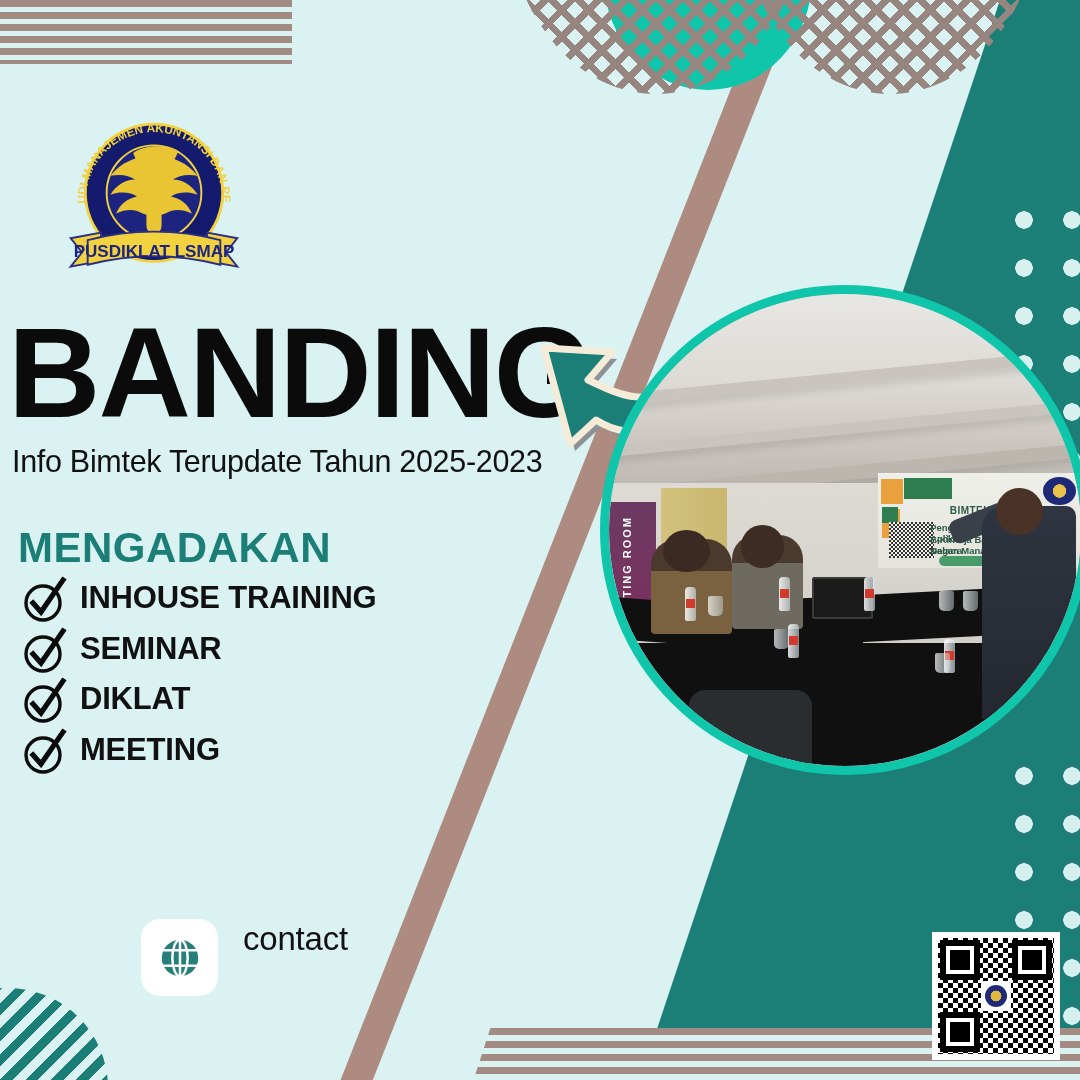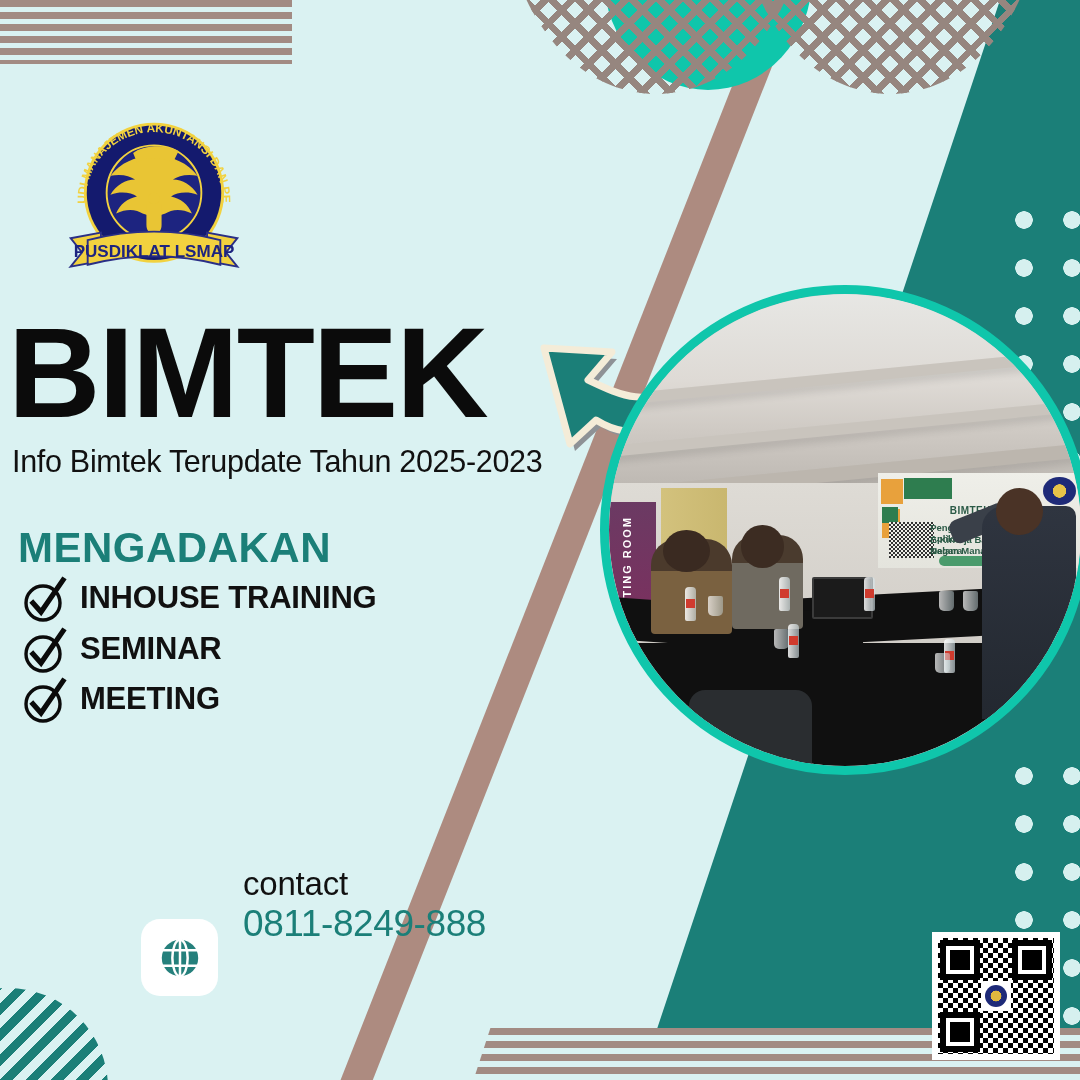--- a/index.html
+++ b/index.html
@@ -116,21 +116,21 @@
     font-size:31px;font-weight:800;color:#111;letter-spacing:-0.2px;
     white-space:nowrap;
   }
 
   
   .contact-box{
     position:absolute;left:141px;top:919px;width:77px;height:77px;
     background:#fff;border-radius:19px;display:flex;align-items:center;justify-content:center;
   }
   .contact-box svg{width:46px;height:46px;display:block;}
-  .contact-text{position:absolute;left:243px;top:865px;}
+  .contact-text{position:absolute;left:243px;top:920px;}
   .contact-label{font-size:33px;color:#111;line-height:1.15;letter-spacing:-0.2px;}
   .contact-phone{font-size:37px;color:#1b7f78;line-height:1.15;letter-spacing:-0.4px;}
 
   
   .photo{
     position:absolute;left:600px;top:285px;width:472px;height:472px;
     border-radius:50%;border:9px solid #0fc6ab;overflow:hidden;background:#cfcfcf;
   }
   .photo-inner{position:absolute;inset:0;overflow:hidden;border-radius:50%;}
   .ph-ceiling{position:absolute;left:0;top:0;width:100%;height:41%;
@@ -253,21 +253,21 @@
       </text>
       <g>
         <path d="M12 148 L 44 142 L 44 172 L 12 178 L 24 163 Z" fill="#f2d23f" stroke="#2a2f86" stroke-width="2"></path>
         <path d="M188 148 L 156 142 L 156 172 L 188 178 L 176 163 Z" fill="#f2d23f" stroke="#2a2f86" stroke-width="2"></path>
         <path d="M30 150 Q 100 132 170 150 L 170 176 Q 100 158 30 176 Z" fill="#f2d23f" stroke="#2a2f86" stroke-width="2"></path>
       </g>
       <text x="100" y="168" font-size="18" font-weight="bold" fill="#1d2480" text-anchor="middle" font-family="Liberation Sans, sans-serif">PUSDIKLAT LSMAP</text>
     </svg>
   </div>
 
-  <div class="headline">BIMTEK</div>
+  <div class="headline">BANDING</div>
   <div class="subhead">Info Bimtek Terupdate Tahun 2025-2023</div>
 
   <div class="arrow">
     <svg viewBox="0 0 190 150" aria-hidden="true">
       <g transform="translate(6,8)">
         <path d="M18 14 L 86 18 L 62 46 C 96 62, 120 74, 160 48
                  C 150 96, 108 110, 70 86 L 44 110 Z" fill="#8e9296" transform="translate(5,7)"></path>
         <path d="M18 14 L 86 18 L 62 46 C 96 62, 120 74, 160 48
                  C 150 96, 108 110, 70 86 L 44 110 Z" fill="#1b7f78" stroke="#f4ecd8" stroke-width="7" stroke-linejoin="round"></path>
       </g>
@@ -292,20 +292,29 @@
     <div class="list-item">
       <span class="check">
         <svg viewBox="0 0 44 44">
             <circle cx="21" cy="23" r="17" fill="none" stroke="#0b0b0b" stroke-width="3.4"></circle>
         <path d="M11 23 L 19 32 L 41 0" fill="none" stroke="#0b0b0b" stroke-width="5.2" stroke-linecap="square"></path>
           </svg>
       </span>
       <span class="list-label">SEMINAR</span>
     </div>
 
+    <div class="list-item">
+      <span class="check">
+        <svg viewBox="0 0 44 44">
+            <circle cx="21" cy="23" r="17" fill="none" stroke="#0b0b0b" stroke-width="3.4"></circle>
+        <path d="M11 23 L 19 32 L 41 0" fill="none" stroke="#0b0b0b" stroke-width="5.2" stroke-linecap="square"></path>
+          </svg>
+      </span>
+      <span class="list-label">DIKLAT</span>
+    </div>
 
     <div class="list-item">
       <span class="check">
         <svg viewBox="0 0 44 44">
             <circle cx="21" cy="23" r="17" fill="none" stroke="#0b0b0b" stroke-width="3.4"></circle>
         <path d="M11 23 L 19 32 L 41 0" fill="none" stroke="#0b0b0b" stroke-width="5.2" stroke-linecap="square"></path>
           </svg>
       </span>
       <span class="list-label">MEETING</span>
     </div>
@@ -319,21 +328,20 @@
       <g stroke="#ffffff" stroke-width="2.6" fill="none">
         <ellipse cx="24" cy="24" rx="8" ry="19"></ellipse>
         <line x1="24" y1="5" x2="24" y2="43"></line>
         <line x1="6" y1="16" x2="42" y2="16"></line>
         <line x1="6" y1="32" x2="42" y2="32"></line>
       </g>
     </svg>
   </div>
   <div class="contact-text">
     <div class="contact-label">contact</div>
-    <div class="contact-phone">0811-8249-888</div>
   </div>
 
   <div class="photo">
     <div class="photo-inner">
       <div class="ph-ceiling"></div>
       <div class="ph-beam b1"></div>
       <div class="ph-beam b2"></div>
       <div class="ph-beam b3"></div>
       <div class="ph-wall"></div>
       <div class="ph-door"></div>

